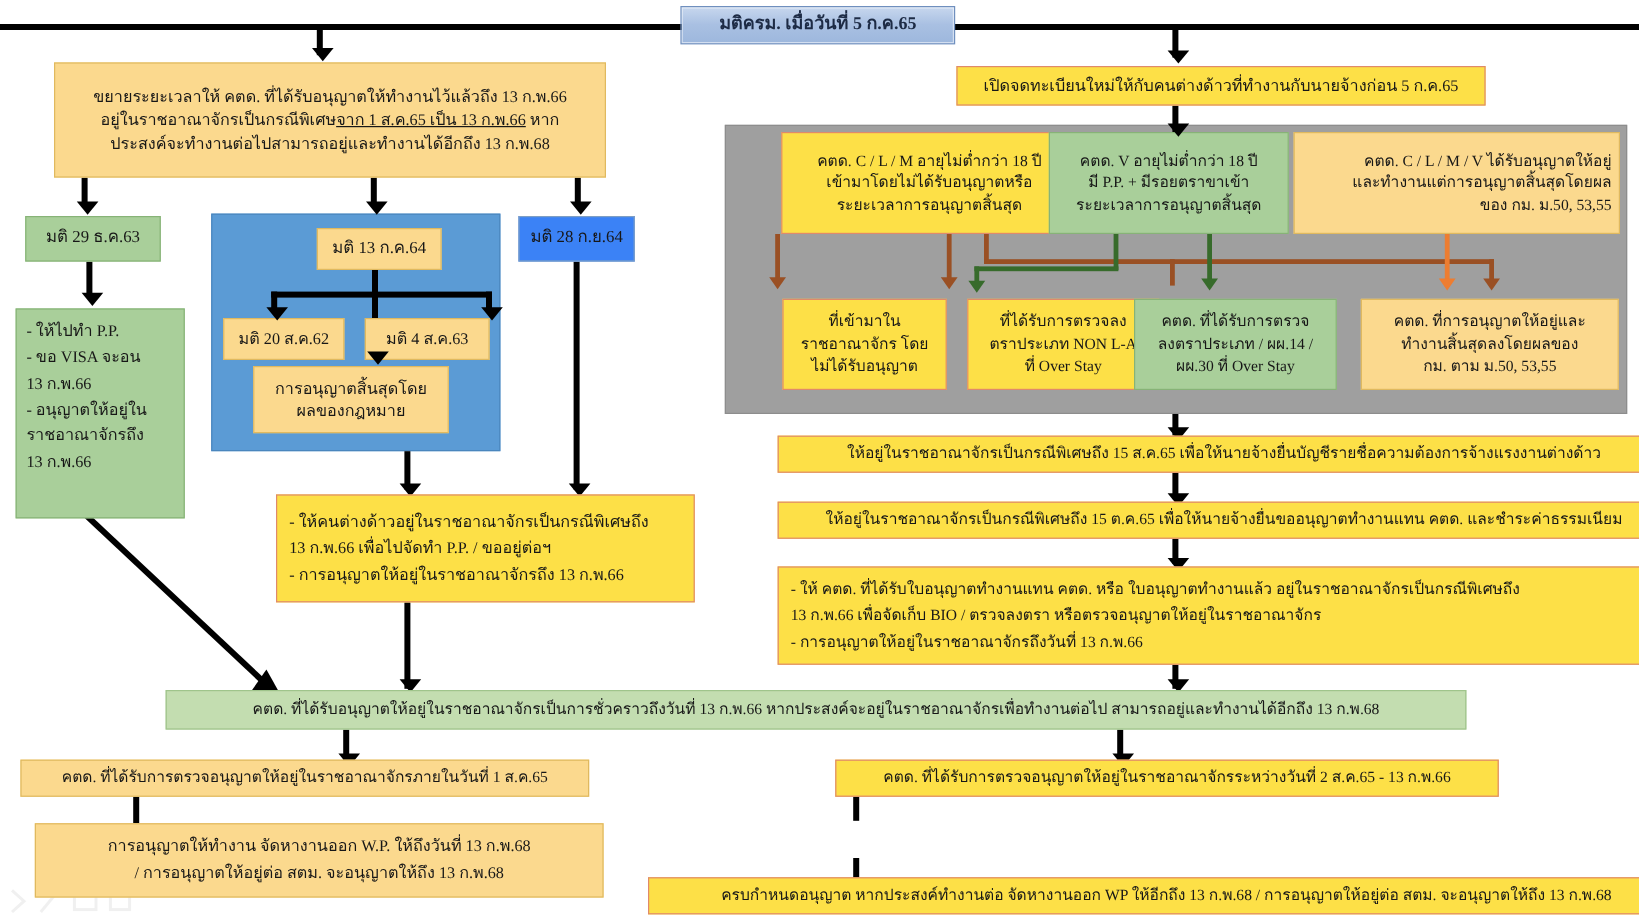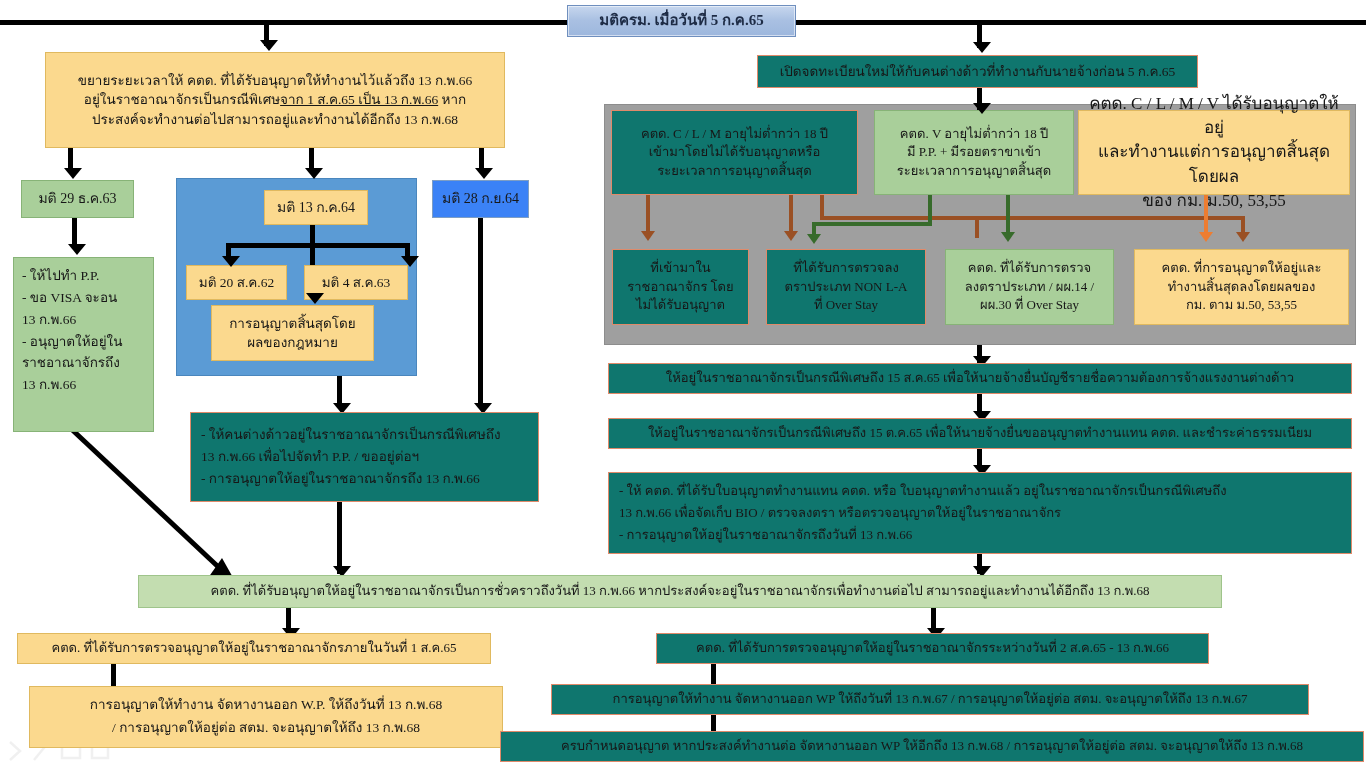--- a/index.html
+++ b/index.html
@@ -27,21 +27,21 @@
     padding:3px 6px;
     border:1px solid rgba(120,110,90,.55);
     z-index:5;
   }
   .node .ln{display:block;width:100%;white-space:nowrap;}
   .node.left .ln{text-align:left;}
   .node.wrap .ln{white-space:normal;}
 
   
   .yellow{background:#fbd98e;border-color:#e0b95f;}
-  .salmon{background:#0f766e;border-color:#e08a6a;}
+  .salmon{background:#fde047;border-color:#e08a6a;margin-left:40px;}
   .green{background:#a9cf9a;border-color:#87b377;}
   .greenpale{background:#c3ddb0;border-color:#9fc48b;}
   .blue{background:#3b82f6;border-color:#7e9ec4;}
   .bluehdr{
     background:linear-gradient(180deg,#c7d7ee 0%,#a9c0e2 48%,#9db7dd 100%);
     border:1px solid #6f8fbe;
     box-shadow:inset 0 0 0 1px rgba(255,255,255,.55);
   }
 
   
@@ -182,21 +182,21 @@
   <div class="node salmon wrap" style="left:611px;top:110px;width:247px;height:85px;font-size:13px;z-index:6;">
     <span class="ln">คตด. C / L / M อายุไม่ต่ำกว่า 18 ปี</span>
     <span class="ln">เข้ามาโดยไม่ได้รับอนุญาตหรือ</span>
     <span class="ln">ระยะเวลาการอนุญาตสิ้นสุด</span>
   </div>
   <div class="node green wrap" style="left:874px;top:110px;width:200px;height:85px;font-size:13px;z-index:6;">
     <span class="ln">คตด. V อายุไม่ต่ำกว่า 18 ปี</span>
     <span class="ln">มี P.P. + มีรอยตราขาเข้า</span>
     <span class="ln">ระยะเวลาการอนุญาตสิ้นสุด</span>
   </div>
-  <div class="node yellow wrap" style="left:1078px;top:110px;width:272px;height:85px;font-size:17px;z-index:6;">
+  <div class="node yellow wrap" style="left:1078px;top:110px;width:272px;height:85px;font-size:13px;z-index:6;text-align:right;">
     <span class="ln">คตด. C / L / M / V ได้รับอนุญาตให้อยู่</span>
     <span class="ln">และทำงานแต่การอนุญาตสิ้นสุดโดยผล</span>
     <span class="ln">ของ กม. ม.50, 53,55</span>
   </div>
 
   <div class="vline brown" style="left:646px;top:195px;height:42px;z-index:6;"></div>
   <div class="arrowhead brown" style="left:641px;top:231px;z-index:7;"></div>
 
   <div class="vline brown" style="left:789px;top:195px;height:42px;z-index:6;"></div>
   <div class="arrowhead brown" style="left:784px;top:231px;z-index:7;"></div>
@@ -278,23 +278,20 @@
   <div class="node yellow" style="left:29px;top:686px;width:474px;height:62px;font-size:13.5px;line-height:1.7;">
     <span class="ln">การอนุญาตให้ทำงาน จัดหางานออก W.P. ให้ถึงวันที่ 13 ก.พ.68</span>
     <span class="ln">/ การอนุญาตให้อยู่ต่อ สตม. จะอนุญาตให้ถึง 13 ก.พ.68</span>
   </div>
 
   <div class="node salmon" style="left:656px;top:633px;width:553px;height:31px;font-size:13px;">
     <span class="ln">คตด. ที่ได้รับการตรวจอนุญาตให้อยู่ในราชอาณาจักรระหว่างวันที่ 2 ส.ค.65 - 13 ก.พ.66</span>
   </div>
   <div class="vline" style="left:711px;top:664px;height:20px;"></div>
 
-  <div class="node salmon" style="left:551px;top:684px;width:758px;height:31px;font-size:13px;">
-    <span class="ln">การอนุญาตให้ทำงาน จัดหางานออก WP ให้ถึงวันที่ 13 ก.พ.67 / การอนุญาตให้อยู่ต่อ สตม. จะอนุญาตให้ถึง 13 ก.พ.67</span>
-  </div>
   <div class="vline" style="left:711px;top:715px;height:18px;"></div>
 
   <div class="node salmon" style="left:500px;top:731px;width:864px;height:31px;font-size:13px;">
     <span class="ln">ครบกำหนดอนุญาต หากประสงค์ทำงานต่อ จัดหางานออก WP ให้อีกถึง 13 ก.พ.68 / การอนุญาตให้อยู่ต่อ สตม. จะอนุญาตให้ถึง 13 ก.พ.68</span>
   </div>
 
   <svg class="watermark" viewBox="0 0 110 26">
     <path d="M6,4 L16,13 L6,22" stroke="#bcbcbc" stroke-width="2.5" fill="none"></path>
     <path d="M30,22 L44,5" stroke="#bcbcbc" stroke-width="2.5" fill="none"></path>
     <rect x="58" y="6" width="18" height="14" stroke="#bcbcbc" stroke-width="2.5" fill="none"></rect>

